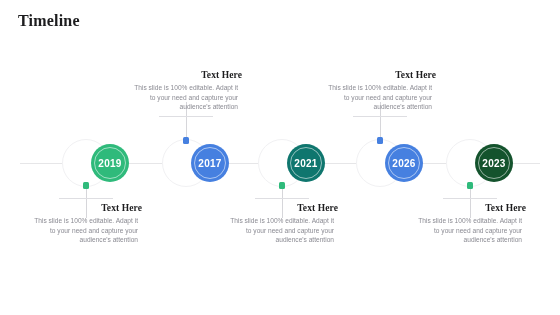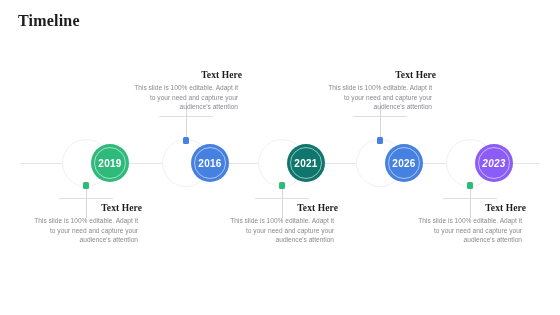--- a/index.html
+++ b/index.html
@@ -176,21 +176,21 @@
   </div>
   <div class="textblock tb-below" style="left:30px; top:198px;">
     <div class="tb-divider"></div>
     <div class="tb-heading">Text Here</div>
     <div class="tb-body">This slide is 100% editable. Adapt it to your need and capture your audience's attention</div>
   </div>
 
   <div class="node" style="left:186px;">
     <div class="halo"></div>
     <div class="disc" style="background:#4680E0;">
-      <span class="year">2016</span>
+      <span class="year">2017</span>
     </div>
     <div class="stem stem-up">
       <div class="stem-line"></div>
       <div class="stem-cap" style="background:#4680E0;"></div>
     </div>
   </div>
   <div class="textblock tb-above" style="left:130px; top:66px;">
     <div class="tb-heading">Text Here</div>
     <div class="tb-body">This slide is 100% editable. Adapt it to your need and capture your audience's attention</div>
     <div class="tb-divider"></div>
@@ -223,21 +223,21 @@
     </div>
   </div>
   <div class="textblock tb-above" style="left:324px; top:66px;">
     <div class="tb-heading">Text Here</div>
     <div class="tb-body">This slide is 100% editable. Adapt it to your need and capture your audience's attention</div>
     <div class="tb-divider"></div>
   </div>
 
   <div class="node" style="left:470px;">
     <div class="halo"></div>
-    <div class="disc" style="background:#8b5cf6;font-style:italic;">
+    <div class="disc" style="background:#14532d;">
       <span class="year">2023</span>
     </div>
     <div class="stem stem-down">
       <div class="stem-line"></div>
       <div class="stem-cap" style="background:#2FBA7B;"></div>
     </div>
   </div>
   <div class="textblock tb-below" style="left:414px; top:198px;">
     <div class="tb-divider"></div>
     <div class="tb-heading">Text Here</div>

